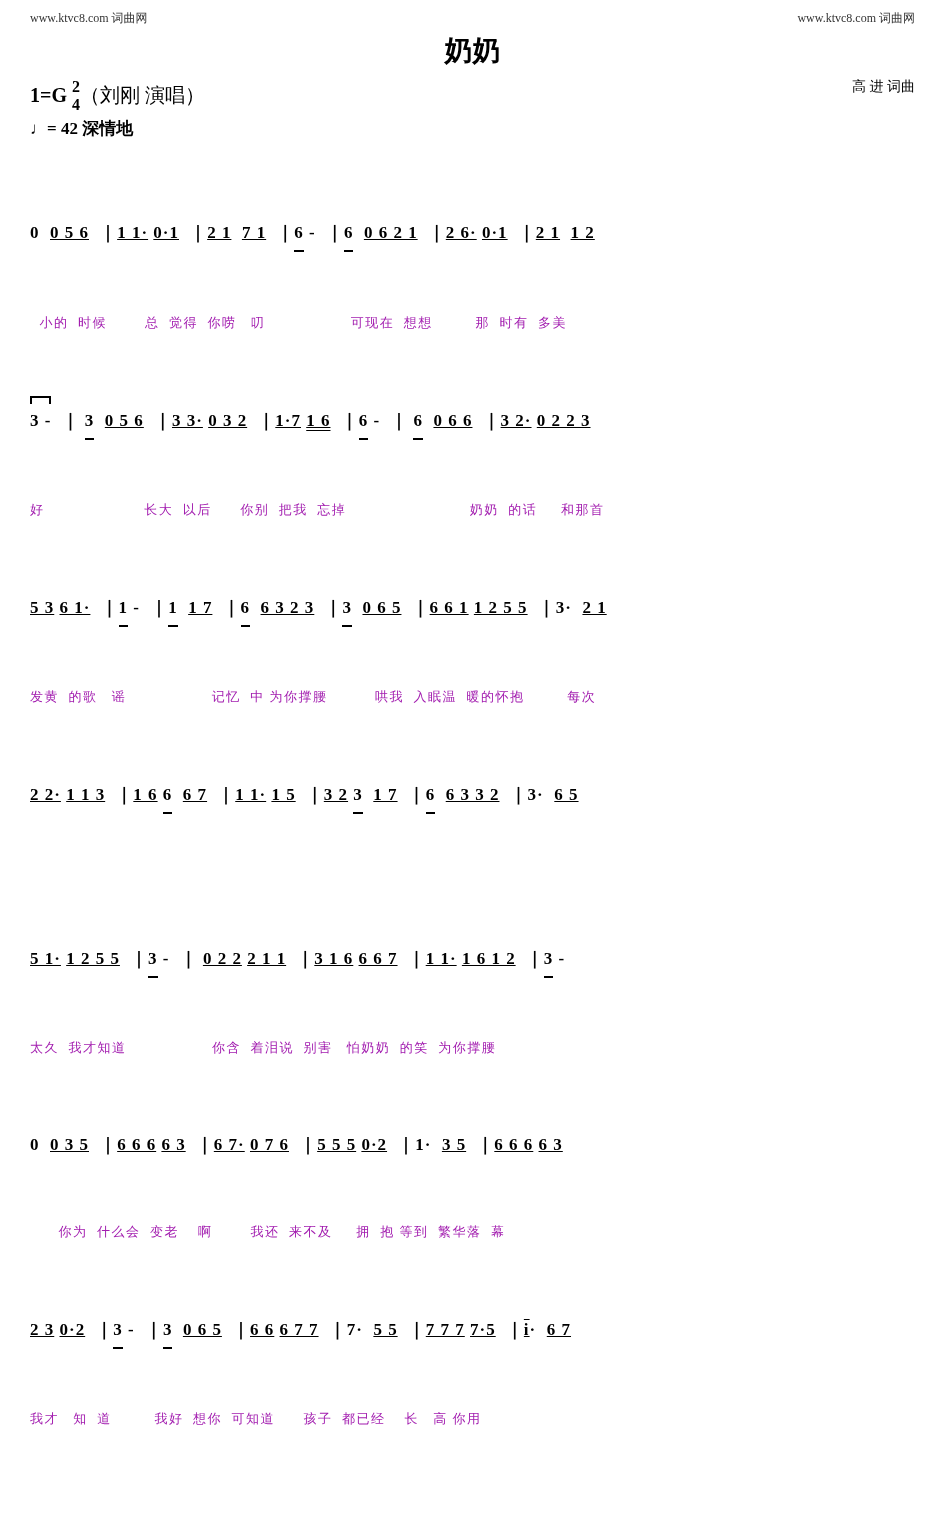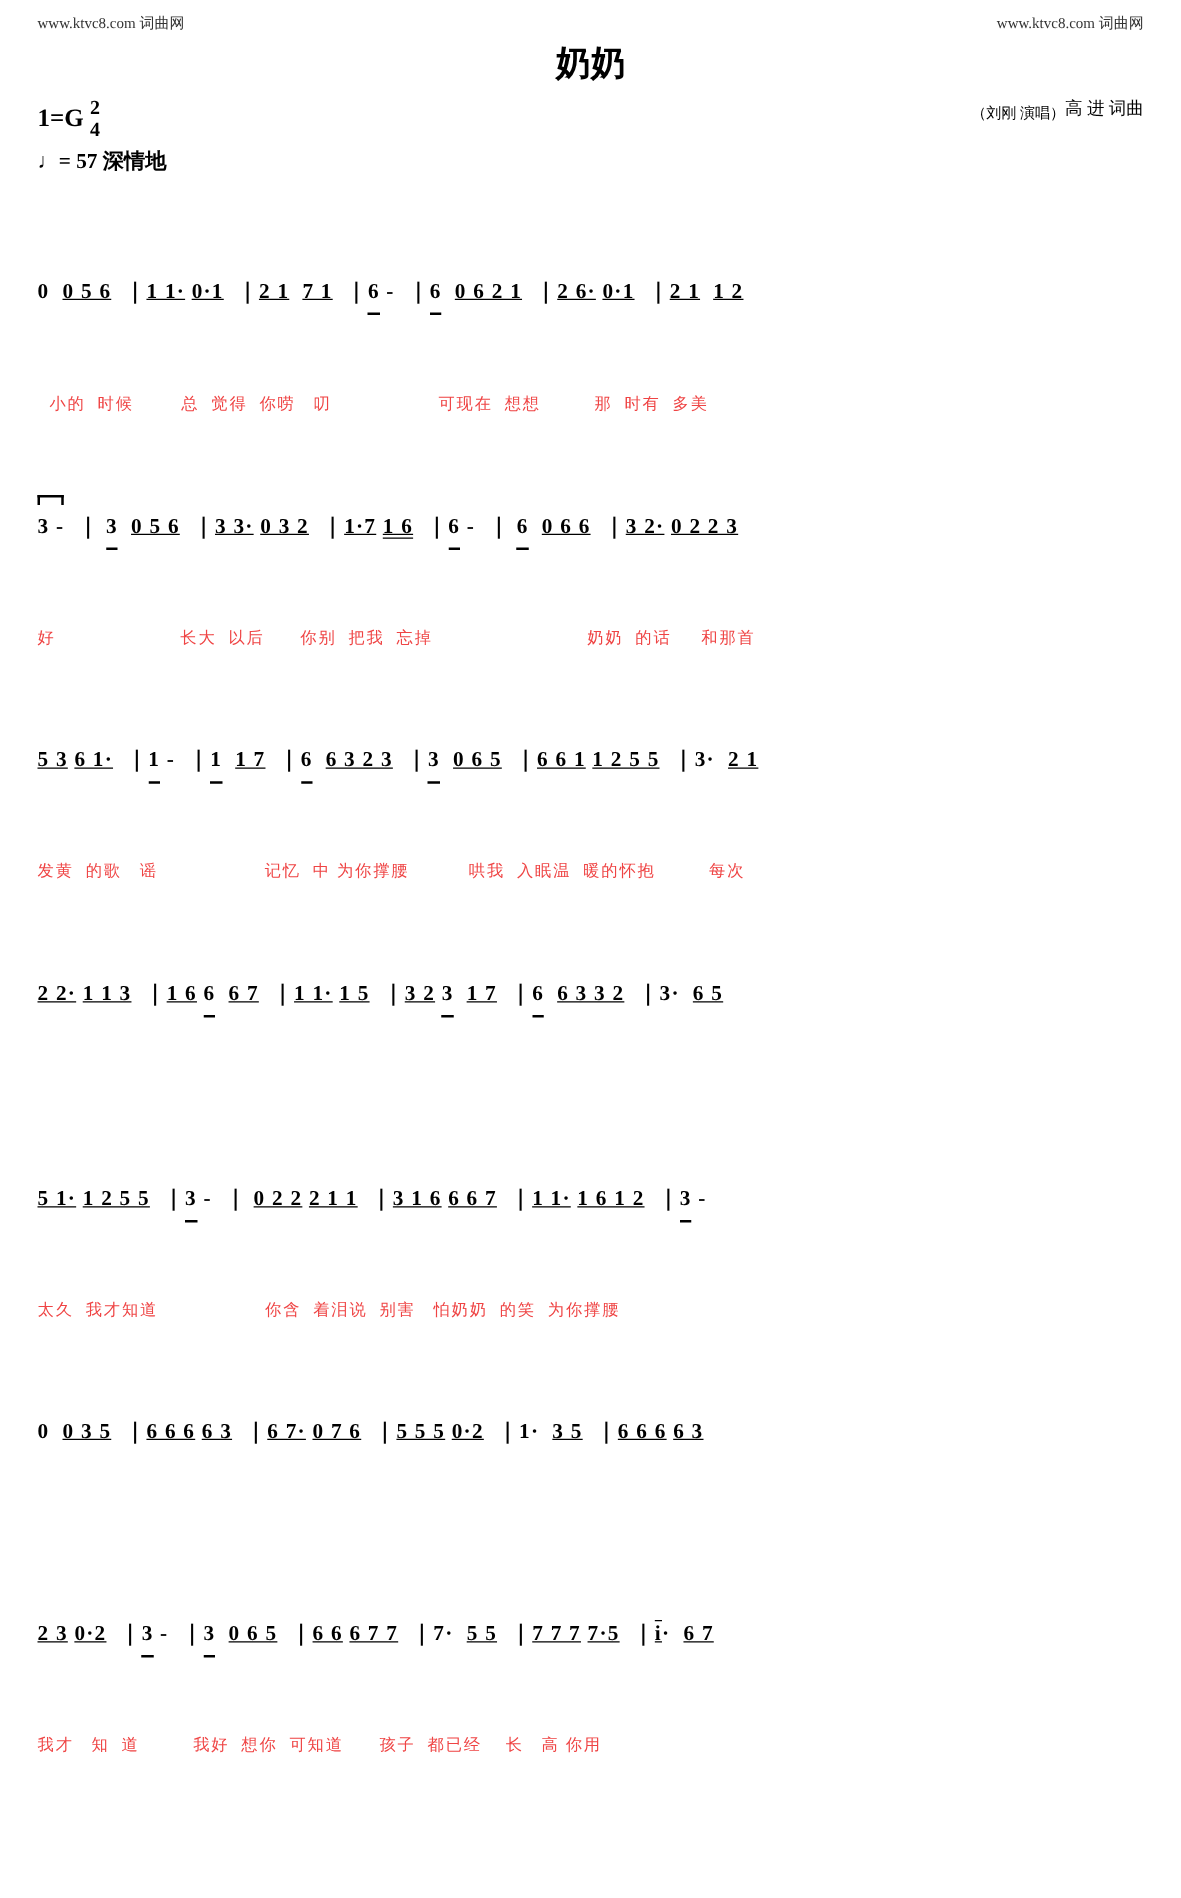--- a/index.html
+++ b/index.html
@@ -40,22 +40,22 @@
     }
     .time-sig {
       display: flex;
       flex-direction: column;
       font-size: 16px;
       font-weight: bold;
       line-height: 1.1;
       margin-left: 4px;
     }
     .singer-info {
-      font-size: 12px;
-      text-align: right;
+      font-size: 20px;
+      text-align: left;
       flex: 1;
       margin-top: 4px;
     }
     .composer-info {
       font-size: 14px;
       text-align: right;
     }
     .tempo-line {
       font-size: 17px;
       font-weight: bold;
@@ -76,21 +76,21 @@
       white-space: pre;
       line-height: 2;
       position: relative;
     }
     .score-lyrics {
       font-size: 13px;
       white-space: pre;
       letter-spacing: 1.5px;
       line-height: 1.6;
       margin-bottom: 6px;
-      color: #ef4444;
+      color: #a21caf;
     }
   </style>
 </head>
 <body>
 
 <div class="website-header">
   <span>www.ktvc8.com 词曲网</span>
   <span>www.ktvc8.com 词曲网</span>
 </div>
 
@@ -101,21 +101,21 @@
     <span style="font-size:20px;font-weight:bold;">1=G</span>
     <div class="time-sig">
       <span>2</span>
       <span>4</span>
     </div>
   </div>
   <div class="singer-info">（刘刚 演唱）</div>
   <div class="composer-info">高  进 词曲</div>
 </div>
 
-<div class="tempo-line">♩= 57 深情地</div>
+<div class="tempo-line">♩= 42 深情地</div>
 
 <div class="music-content">
 
   <div class="score-section">
     <div class="score-notation">
 <span style="font-size:17px; font-family:'Times New Roman',monospace; font-weight:bold; letter-spacing:1px; white-space:pre;">
 <span style="display:inline-block;position:relative;padding-bottom:3px;">0</span>  <span style="text-decoration:underline;">0 5 6</span>  ｜<span style="text-decoration:underline;">1 1·</span> <span style="text-decoration:underline;">0·1</span>  ｜<span style="text-decoration:underline;">2 1</span>  <span style="text-decoration:underline;">7 1</span>  ｜<span style="border-bottom:2px solid #000;display:inline-block;">6</span> -  ｜<span style="border-bottom:2px solid #000;display:inline-block;">6</span>  <span style="text-decoration:underline;">0 6 2 1</span>  ｜<span style="text-decoration:underline;">2 6·</span> <span style="text-decoration:underline;">0·1</span>  ｜<span style="text-decoration:underline;">2 1</span>  <span style="text-decoration:underline;">1 2</span>
 </span>
     </div>
     <div class="score-lyrics">  小的  时候        总  觉得  你唠   叨                  可现在  想想         那  时有  多美</div>
@@ -155,20 +155,21 @@
     </div>
     <div class="score-lyrics">太久  我才知道                  你含  着泪说  别害   怕奶奶  的笑  为你撑腰</div>
   </div>
 
   <div class="score-section">
     <div class="score-notation">
 <span style="font-size:17px; font-family:'Times New Roman',monospace; font-weight:bold; letter-spacing:1px; white-space:pre;">
 0  <span style="text-decoration:underline;">0 3 5</span>  ｜<span style="text-decoration:underline;">6 6 6</span> <span style="text-decoration:underline;">6 3</span>  ｜<span style="text-decoration:underline;">6 7·</span> <span style="text-decoration:underline;">0 7 6</span>  ｜<span style="text-decoration:underline;">5 5 5</span> <span style="text-decoration:underline;">0·2</span>  ｜1·  <span style="text-decoration:underline;">3 5</span>  ｜<span style="text-decoration:underline;">6 6 6</span> <span style="text-decoration:underline;">6 3</span>
 </span>
     </div>
+    <div class="score-lyrics">      你为  什么会  变老    啊        我还  来不及     拥  抱 等到  繁华落  幕</div>
   </div>
 
   <div class="score-section">
     <div class="score-notation">
 <span style="font-size:17px; font-family:'Times New Roman',monospace; font-weight:bold; letter-spacing:1px; white-space:pre;">
 <span style="text-decoration:underline;">2 3</span> <span style="text-decoration:underline;">0·2</span>  ｜<span style="border-bottom:2px solid #000;display:inline-block;">3</span> -  ｜<span style="border-bottom:2px solid #000;display:inline-block;">3</span>  <span style="text-decoration:underline;">0 6 5</span>  ｜<span style="text-decoration:underline;">6 6</span> <span style="text-decoration:underline;">6 7 7</span>  ｜7·  <span style="text-decoration:underline;">5 5</span>  ｜<span style="text-decoration:underline;">7 7 7</span> <span style="text-decoration:underline;">7·5</span>  ｜<span style="text-decoration:overline underline;">i</span>·  <span style="text-decoration:underline;">6 7</span>
 </span>
     </div>
     <div class="score-lyrics">我才   知  道         我好  想你  可知道      孩子  都已经    长   高 你用</div>
   </div>

